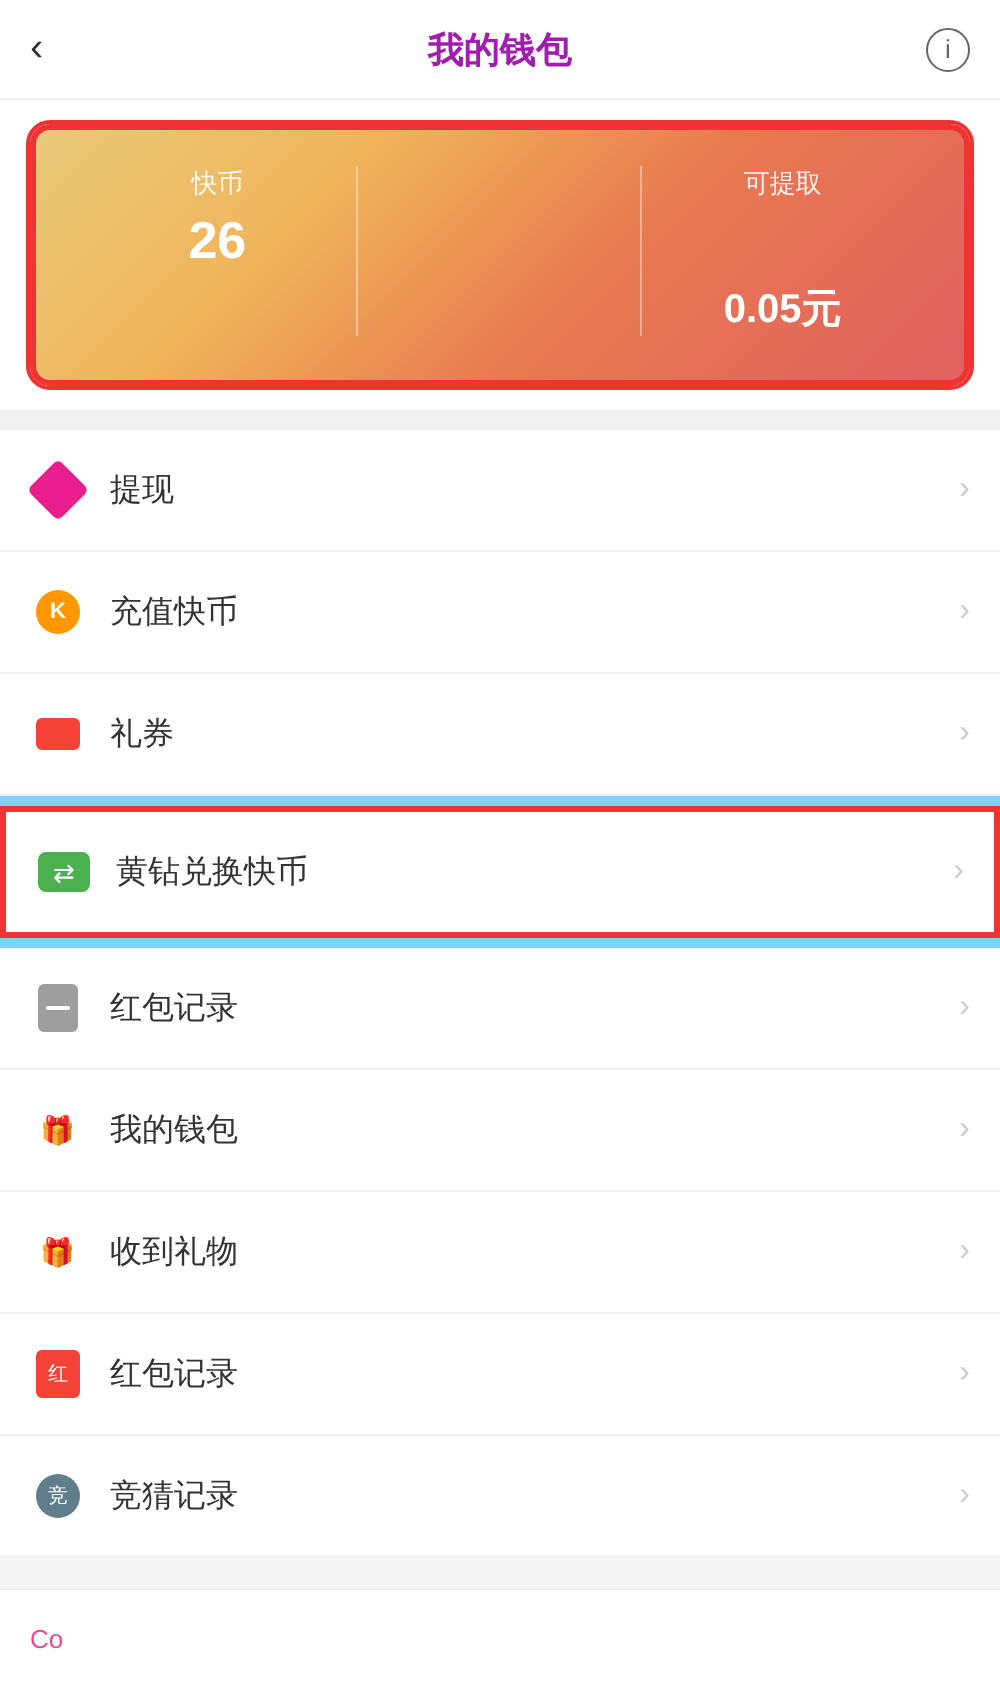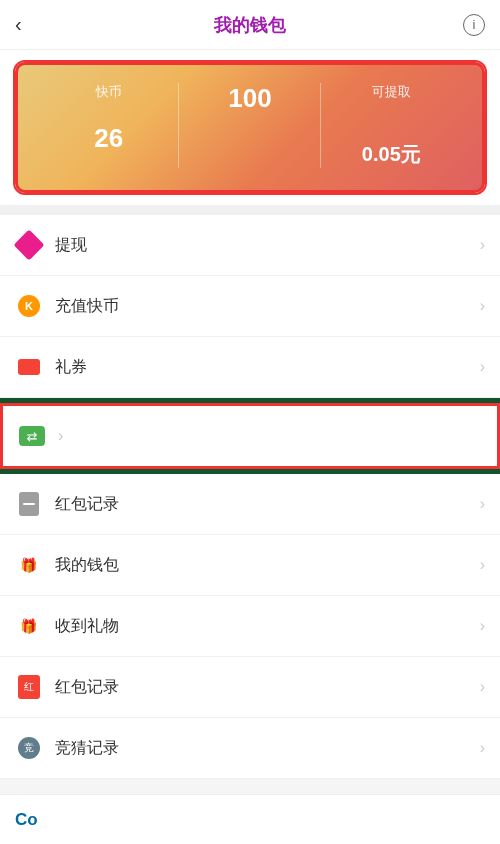--- a/index.html
+++ b/index.html
@@ -77,41 +77,41 @@
       position: absolute;
       right: 0;
       top: 0;
       height: 100%;
       width: 1px;
       background: rgba(255,255,255,0.4);
     }
     .wallet-col-label {
       font-size: 13px;
       color: rgba(255,255,255,0.9);
-      margin-bottom: 22px;
+      margin-bottom: 4px;
     }
     .wallet-col-value {
       font-size: 26px;
       font-weight: bold;
       color: #fff;
     }
     .wallet-col-value.small {
       font-size: 20px;
       margin-top: 40px;
     }
 
     
     .divider {
       height: 10px;
       background: #f0f0f0;
     }
 
     
     .menu-list {
-      background: #14532d;
+      background: #7dd3fc;
     }
     .menu-item {
       display: flex;
       align-items: center;
       padding: 16px 15px;
       border-bottom: 1px solid #f0f0f0;
       cursor: pointer;
       position: relative;
       background: #fff;
     }
@@ -239,23 +239,23 @@
       left: 0;
       right: 0;
       height: 50px;
       background: #fff;
       border-top: 1px solid #eee;
       display: flex;
       align-items: center;
       padding: 0 15px;
     }
     .bottom-logo {
-      font-size: 17px;
-      color: #0369a1;
-      font-weight: bold;
+      font-size: 13px;
+      color: #ec4899;
+      font-weight: normal;
     }
   </style>
 </head>
 <body>
 
 <div class="header">
   <span class="header-back">‹</span>
   <span class="header-title">我的钱包</span>
   <div class="header-info">
     <span>i</span>
@@ -265,21 +265,20 @@
 <div class="wallet-card-wrapper">
   <div class="wallet-card">
     <div class="wallet-card-cols">
 
       <div class="wallet-col">
         <div class="wallet-col-label">快币</div>
         <div class="wallet-col-value">26</div>
       </div>
 
       <div class="wallet-col">
-        <div class="wallet-col-value">100</div>
       </div>
 
       <div class="wallet-col">
         <div class="wallet-col-label">可提取</div>
         <div class="wallet-col-value small">0.05元</div>
       </div>
     </div>
   </div>
 </div>
 
@@ -304,20 +303,21 @@
       <div class="menu-icon">
         <div class="icon-coupon"></div>
       </div>
       <span class="menu-label">礼券</span>
       <span class="menu-chevron">›</span>
     </div>
     <div class="menu-item highlighted">
       <div class="menu-icon">
         <div class="icon-exchange">⇄</div>
       </div>
+      <span class="menu-label">黄钻兑换快币</span>
       <span class="menu-chevron">›</span>
     </div>
     <div class="menu-item">
       <div class="menu-icon">
         <div class="icon-bill" style="width: 20px; height: 24px; background: rgb(158, 158, 158); border-radius: 3px;">
           <div style="width: 12px; height: 2px; background: rgb(255, 255, 255); border-radius: 1px;"></div>
         </div>
       </div>
       <span class="menu-label">红包记录</span>
       <span class="menu-chevron">›</span>

